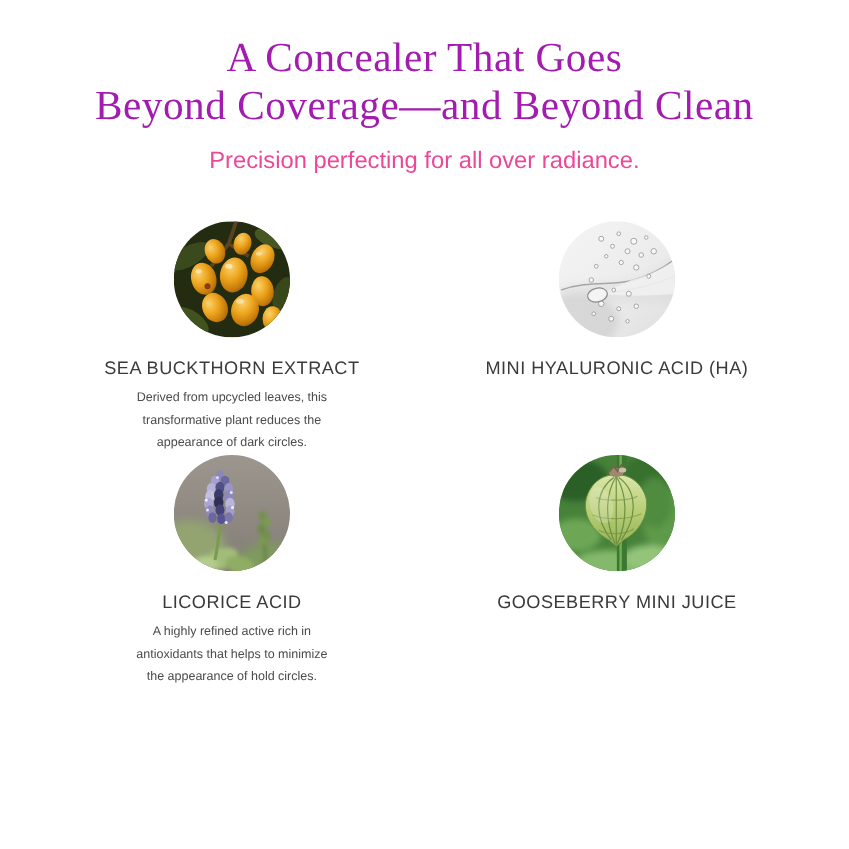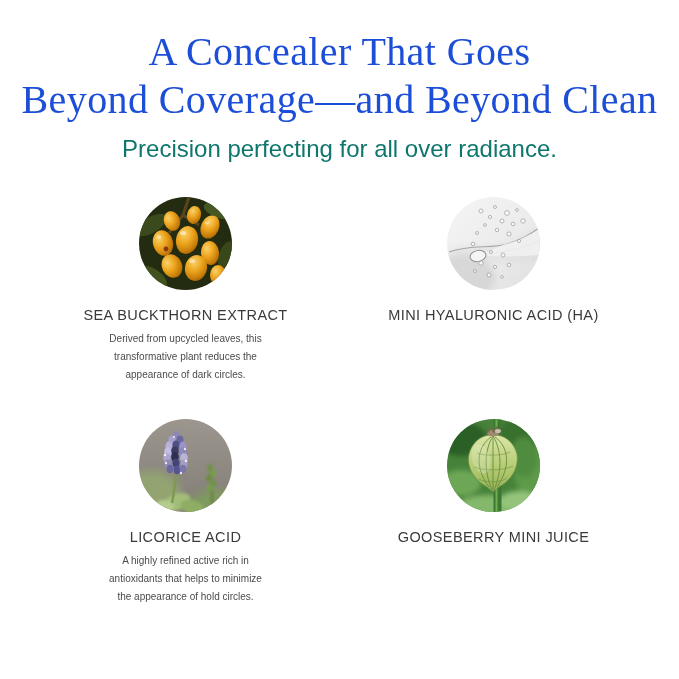--- a/index.html
+++ b/index.html
@@ -6,38 +6,37 @@
   body{
     width:679px;height:679px;overflow:hidden;
     font-family:"Liberation Sans","DejaVu Sans",sans-serif;
     -webkit-font-smoothing:antialiased;
   }
   .page{width:679px;height:679px;box-sizing:border-box;padding-top:28px;text-align:center;}
   .title{
     margin:0;
     font-family:"Liberation Serif","DejaVu Serif",serif;
     font-weight:400;
-    font-size:40px;
-    line-height:48px;
+    font-size:33px;
+    line-height:38px;
     letter-spacing:0.4px;
-    color:#1d4ed8;
+    color:#a21caf;
     white-space:pre-line;
   }
   .subtitle{
     margin:13px 0 0 0;
-    font-size:24px;
+    font-size:19px;
     line-height:24px;
-    color:#0f766e;
+    color:#ec4899;
   }
   .grid{
     margin-top:36px;
     display:grid;
     grid-template-columns:308px 308px;
     justify-content:center;
-    row-gap:35px;
   }
   .cell{display:flex;flex-direction:column;align-items:center;}
   .circle{
     width:93px;height:93px;border-radius:50%;overflow:hidden;
     flex:0 0 auto;
   }
   .circle svg{display:block;width:93px;height:93px;}
   .card-title{
     margin:16px 0 0 0;
     font-size:14.5px;

